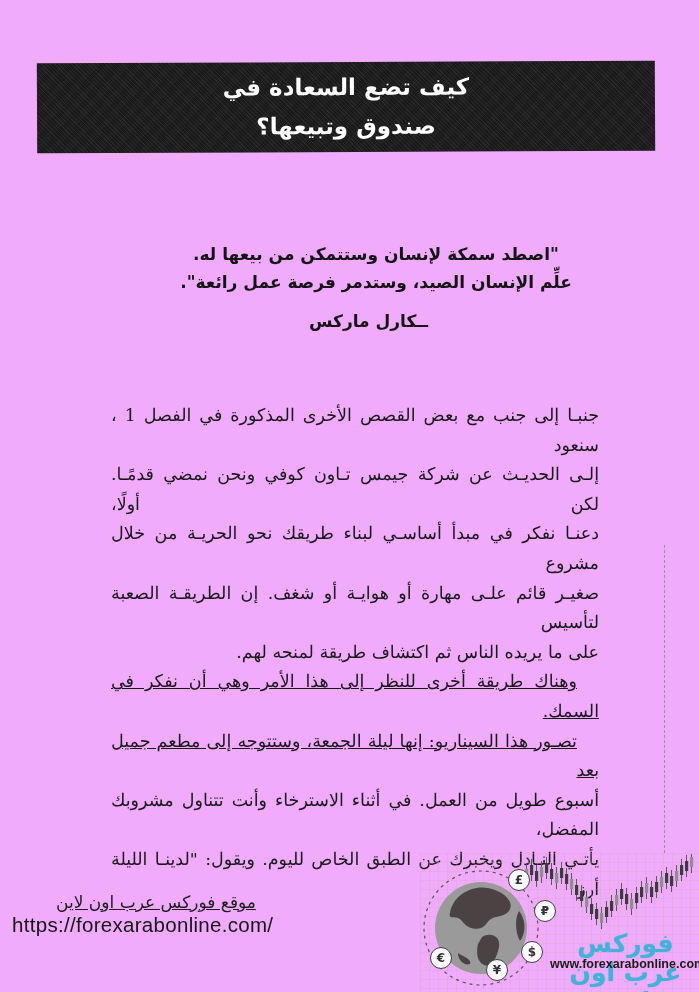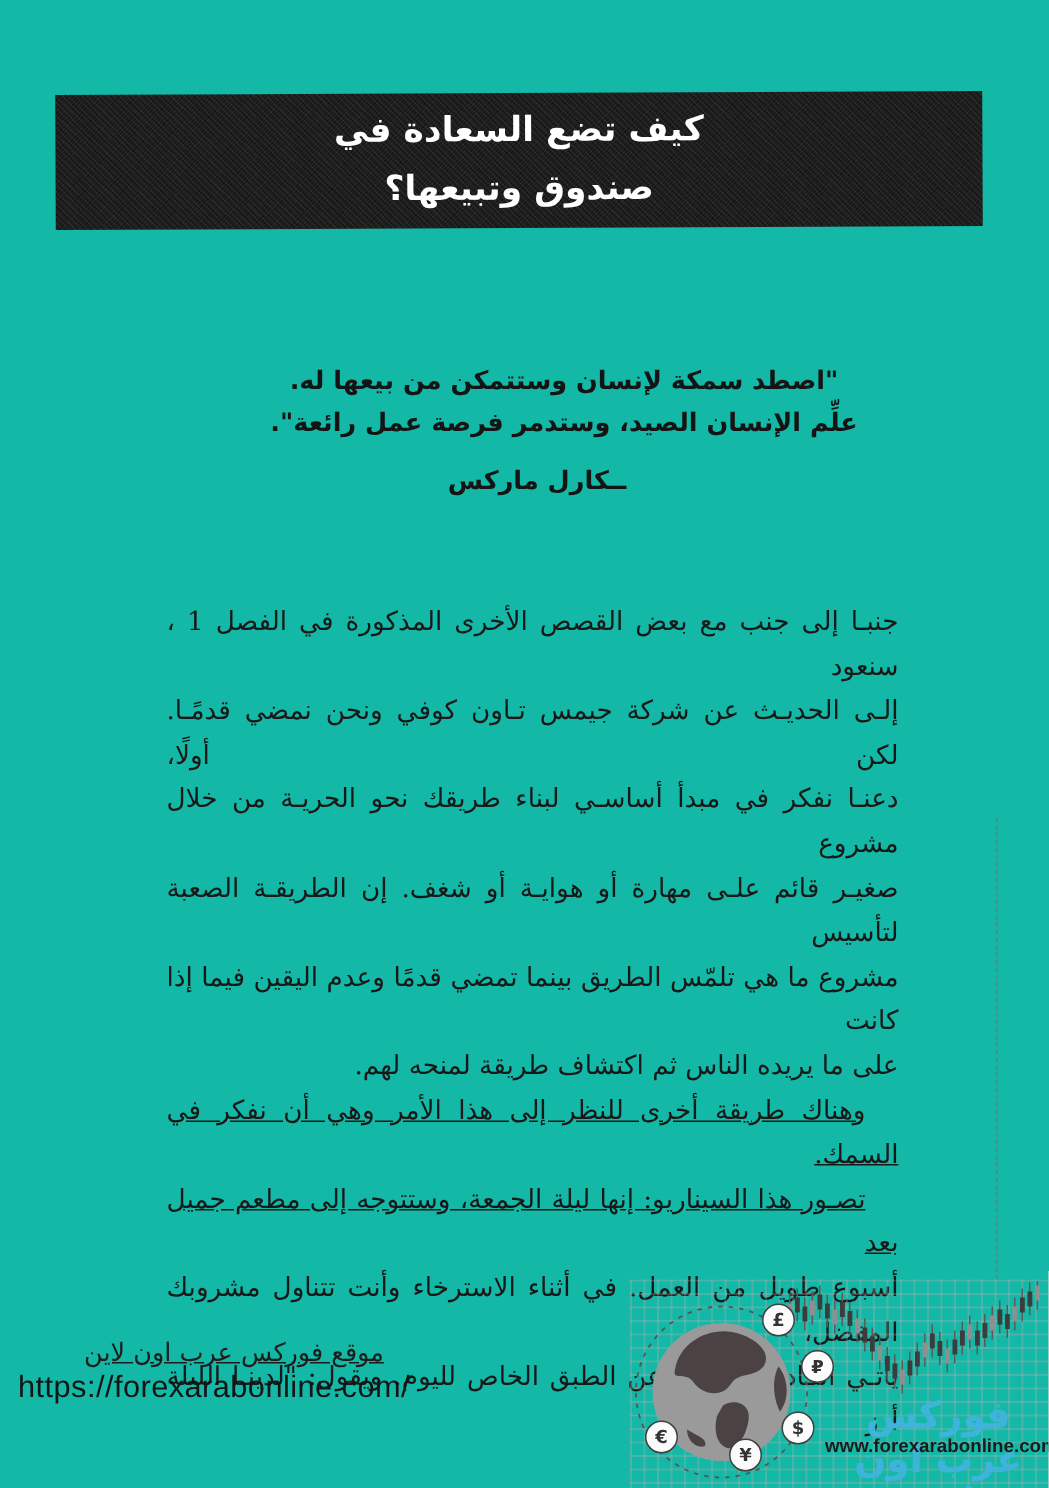--- a/index.html
+++ b/index.html
@@ -1,18 +1,18 @@
 <!DOCTYPE html>
 <html lang="ar"><head>
 <meta charset="utf-8">
 <style>
   html,body{margin:0;padding:0;background:#e8e8e8;}
   .page{
     position:relative;width:699px;height:992px;margin:0 auto;
-    background:#14b8a6;overflow:hidden;
+    background:#f0abfc;overflow:hidden;
     font-family:"DejaVu Sans", sans-serif;
     color:#1c1c1c;
   }
   
   .banner{
     position:absolute;left:37px;top:62px;width:618px;height:90px;
     background-color:#171717;
     background-image:
       repeating-linear-gradient(45deg, rgba(255,255,255,.05) 0 1px, transparent 1px 3px),
       repeating-linear-gradient(-45deg, rgba(255,255,255,.04) 0 1px, transparent 1px 2px);
@@ -23,21 +23,21 @@
   }
   .banner .bline1,.banner .bline2{width:100%;}
   
   .quote{
     position:absolute;left:130px;top:241px;width:492px;
     direction:rtl;text-align:center;
     font-weight:bold;font-size:17px;line-height:27.5px;color:#141414;
   }
   .attribution{
     position:absolute;left:288px;top:311px;width:140px;
-    direction:rtl;text-align:center;font-weight:bold;font-size:17px;color:#141414;
+    direction:rtl;text-align:right;font-weight:bold;font-size:17px;color:#141414;
   }
   
   .bodytext{
     position:absolute;left:111px;top:401px;width:488px;
     direction:rtl;font-size:17.5px;line-height:29.6px;color:#181818;
     font-family:"DejaVu Serif", serif;
   }
   .bl{text-align:justify;white-space:nowrap;}
   .bl.jl{text-align-last:justify;white-space:normal;}
   .bl.end{text-align-last:right;white-space:normal;}
@@ -100,21 +100,20 @@
     <div>"اصطد سمكة لإنسان وستتمكن من بيعها له.</div>
     <div>علِّم الإنسان الصيد، وستدمر فرصة عمل رائعة".</div>
   </div>
   <div class="attribution">ــكارل ماركس</div>
 
   <div class="bodytext">
     <div class="bl jl">جنبـا إلى جنب مع بعض القصص الأخرى المذكورة في الفصل 1 ، سنعود</div>
     <div class="bl jl">إلـى الحديـث عن شركة جيمس تـاون كوفي ونحن نمضي قدمًـا. لكن أولًا،</div>
     <div class="bl jl">دعنـا نفكر في مبدأ أساسـي لبناء طريقك نحو الحريـة من خلال مشروع</div>
     <div class="bl jl">صغيـر قائم علـى مهارة أو هوايـة أو شغف. إن الطريقـة الصعبة لتأسيس</div>
-    <div class="bl jl">مشروع ما هي تلمّس الطريق بينما تمضي قدمًا وعدم اليقين فيما إذا كانت</div>
     <div class="bl end">على ما يريده الناس ثم اكتشاف طريقة لمنحه لهم.</div>
     <div class="bl end ind">وهناك طريقة أخرى للنظر إلى هذا الأمر وهي أن نفكر في السمك.</div>
     <div class="bl jl ind">تصـور هذا السيناريو: إنها ليلة الجمعة، وستتوجه إلى مطعم جميل بعد</div>
     <div class="bl jl">أسبوع طويل من العمل. في أثناء الاسترخاء وأنت تتناول مشروبك المفضل،</div>
     <div class="bl jl">يأتـي النـادل ويخبرك عن الطبق الخاص لليوم. ويقول: "لدينـا الليلة أرز</div>
 
   </div>
 
   <div class="scanline"></div>
 

